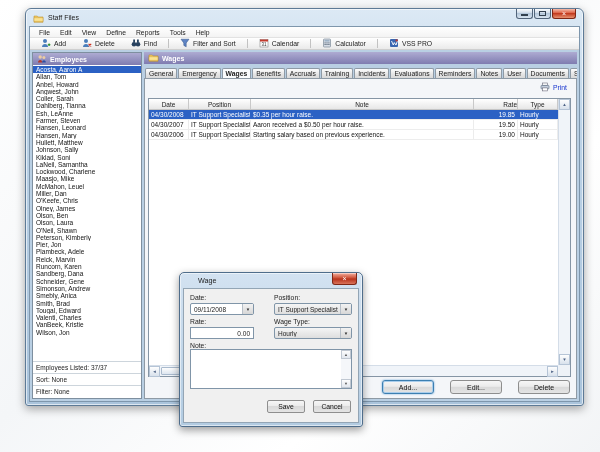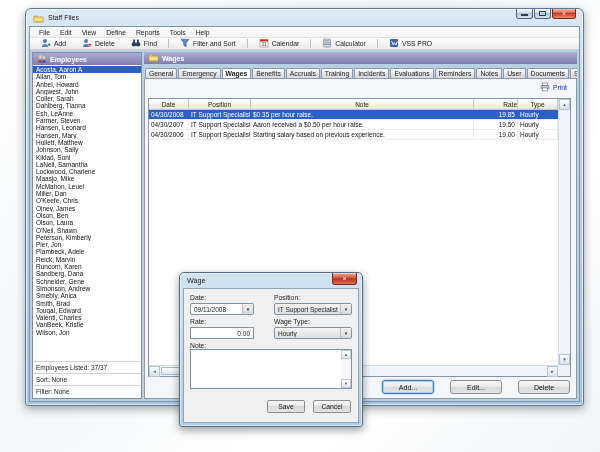--- a/index.html
+++ b/index.html
@@ -99,21 +99,21 @@
     justify-content:center; border:1px solid #8e8e8e; border-radius:3px;
     background:linear-gradient(#f6f6f6,#ebebeb 45%,#d9d9d9 50%,#e4e4e4); }
   .btn.focused { border-color:#3c7fb1; box-shadow:0 0 0 1px #a9cdeb inset, 0 0 2px #5ea0d8; }
 
   
   .dialog { position:absolute; left:179px; top:272px; width:184px; height:155px; z-index:50;
     border:1px solid #4f6d8b; border-radius:5px 5px 3px 3px;
     background:linear-gradient(#d3e2f1,#b2cbe1);
     box-shadow:0 3px 9px rgba(0,0,0,.4), inset 0 0 0 1px rgba(255,255,255,.55); }
   .dlg-titlebar { position:relative; height:15px; display:flex; align-items:center;
-    padding-left:7px; font-size:7.2px; color:#1c1c1c; }
+    padding-left:18px; font-size:7.2px; color:#1c1c1c; }
   .dlg-close { position:absolute; top:0; right:5px; width:25px; height:12px;
     border:1px solid #7e2716; border-top:none; border-radius:0 0 3px 3px; color:#fff;
     font-size:7px; display:flex; align-items:center; justify-content:center;
     background:linear-gradient(#f4b0a0,#d25c43 40%,#b8331c 55%,#d9735a);
     box-shadow:inset 0 1px 0 rgba(255,255,255,.4); }
   .dlg-body { position:absolute; left:3px; right:3px; top:15px; bottom:3px;
     background:#f0f0f0; border:1px solid #93a5b5; padding:5px 6px 0 6px; font-size:6.8px; color:#222; }
   .fld-grid { display:grid; grid-template-columns:70px 78px; justify-content:space-between; row-gap:3px; }
   .fld label { display:block; margin-bottom:2px; }
   .combo { height:12px; display:flex; align-items:center; border:1px solid #8095a8;

